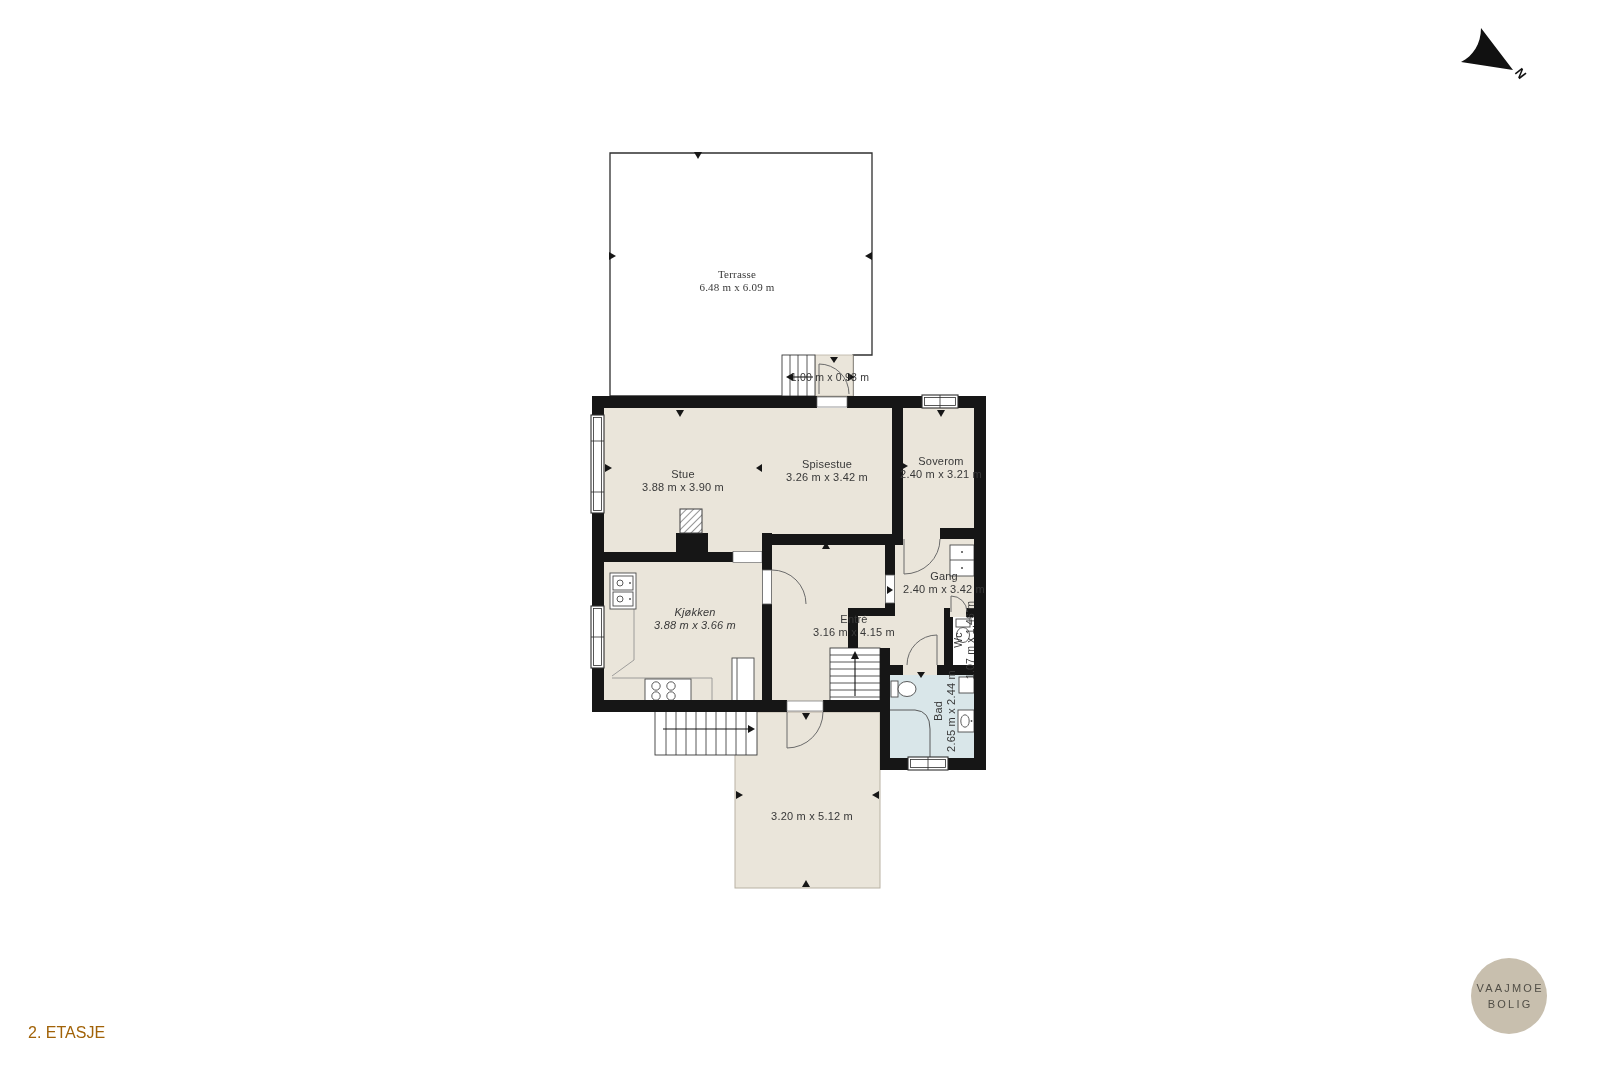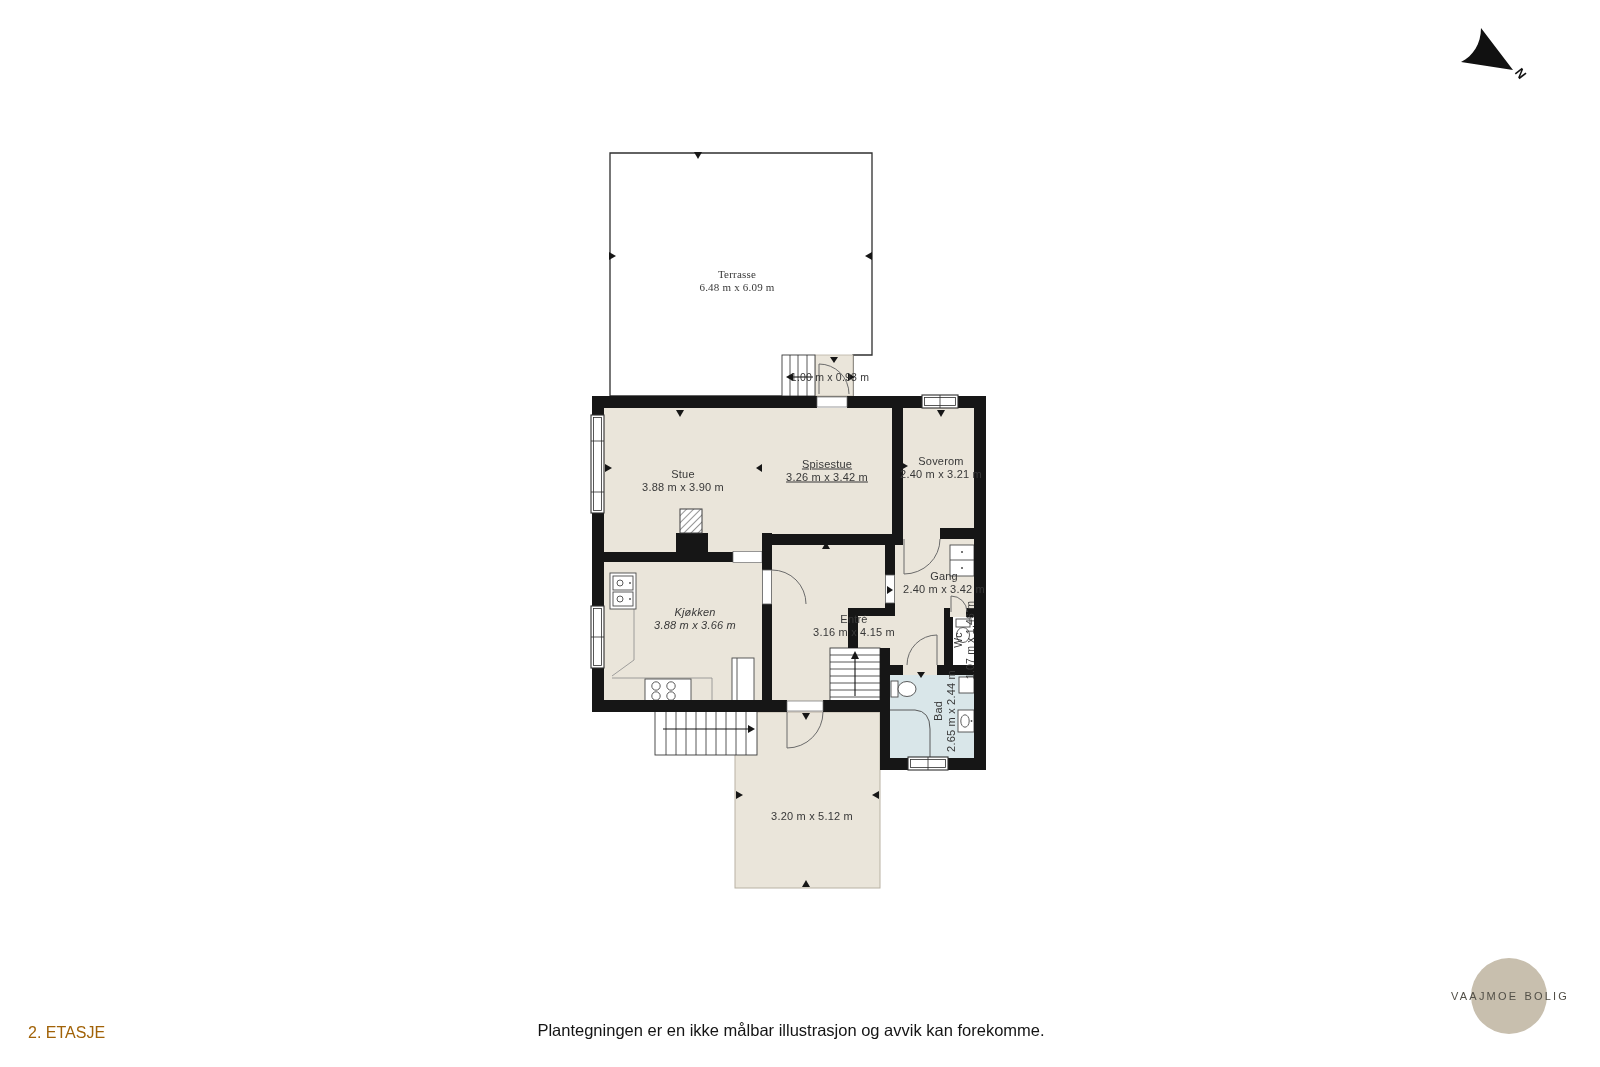--- a/index.html
+++ b/index.html
@@ -34,21 +34,21 @@
   .lbl{position:absolute;transform:translate(-50%,-50%);text-align:center;
        font-size:11px;line-height:12.5px;color:var(--c-ink);white-space:nowrap;
        letter-spacing:0.2px;}
   .lbl.rot{transform:translate(-50%,-50%) rotate(-90deg);}
   .lbl.small{font-size:10.5px;line-height:11.5px;}
 
   .north-n{position:absolute;left:1516px;top:66px;font-size:13px;font-weight:600;
            color:#111;transform:rotate(52deg);}
 
   .logo{position:absolute;left:1471px;top:958px;width:76px;height:76px;border-radius:50%;
-        background:var(--c-logo-bg);display:flex;align-items:center;
+        background:var(--c-logo-bg);display:flex;flex-direction:column;align-items:center;
         justify-content:center;gap:4px;}
   .logo span{font-size:11px;letter-spacing:2.2px;text-indent:2.2px;color:var(--c-logo-text);
              font-weight:500;}
 
   .floor-label{position:absolute;left:28px;top:1024px;font-size:16px;color:#a16207;}
   .disclaimer{position:absolute;left:791px;top:1021px;transform:translateX(-50%);
               font-size:16.5px;color:#141414;}
 </style>
 </head>
 <body>
@@ -278,21 +278,21 @@
     <div>Terrasse</div>
       <div>6.48 m x 6.09 m</div>
   </div>
   <div class="lbl small" style="left:830px;top:378px;">
     <div>1.00 m x 0.93 m</div>
   </div>
   <div class="lbl" style="left:683px;top:480px;">
     <div>Stue</div>
       <div>3.88 m x 3.90 m</div>
   </div>
-  <div class="lbl" style="left:827px;top:470px;text-decoration:underline;">
+  <div class="lbl" style="left:827px;top:470px;">
     <div>Spisestue</div>
       <div>3.26 m x 3.42 m</div>
   </div>
   <div class="lbl" style="left:941px;top:467px;">
     <div>Soverom</div>
       <div>2.40 m x 3.21 m</div>
   </div>
   <div class="lbl" style="left:695px;top:618px;font-style:italic;">
     <div>Kjøkken</div>
       <div>3.88 m x 3.66 m</div>
@@ -318,14 +318,13 @@
   </div>
 
   <div class="north-n">N</div>
 
   <div class="logo">
     <span>VAAJMOE</span>
     <span>BOLIG</span>
   </div>
 
   <div class="floor-label">2. ETASJE</div>
-  <div class="disclaimer">Plantegningen er en ikke målbar illustrasjon og avvik kan forekomme.</div>
 </div>
 
 </body></html>

